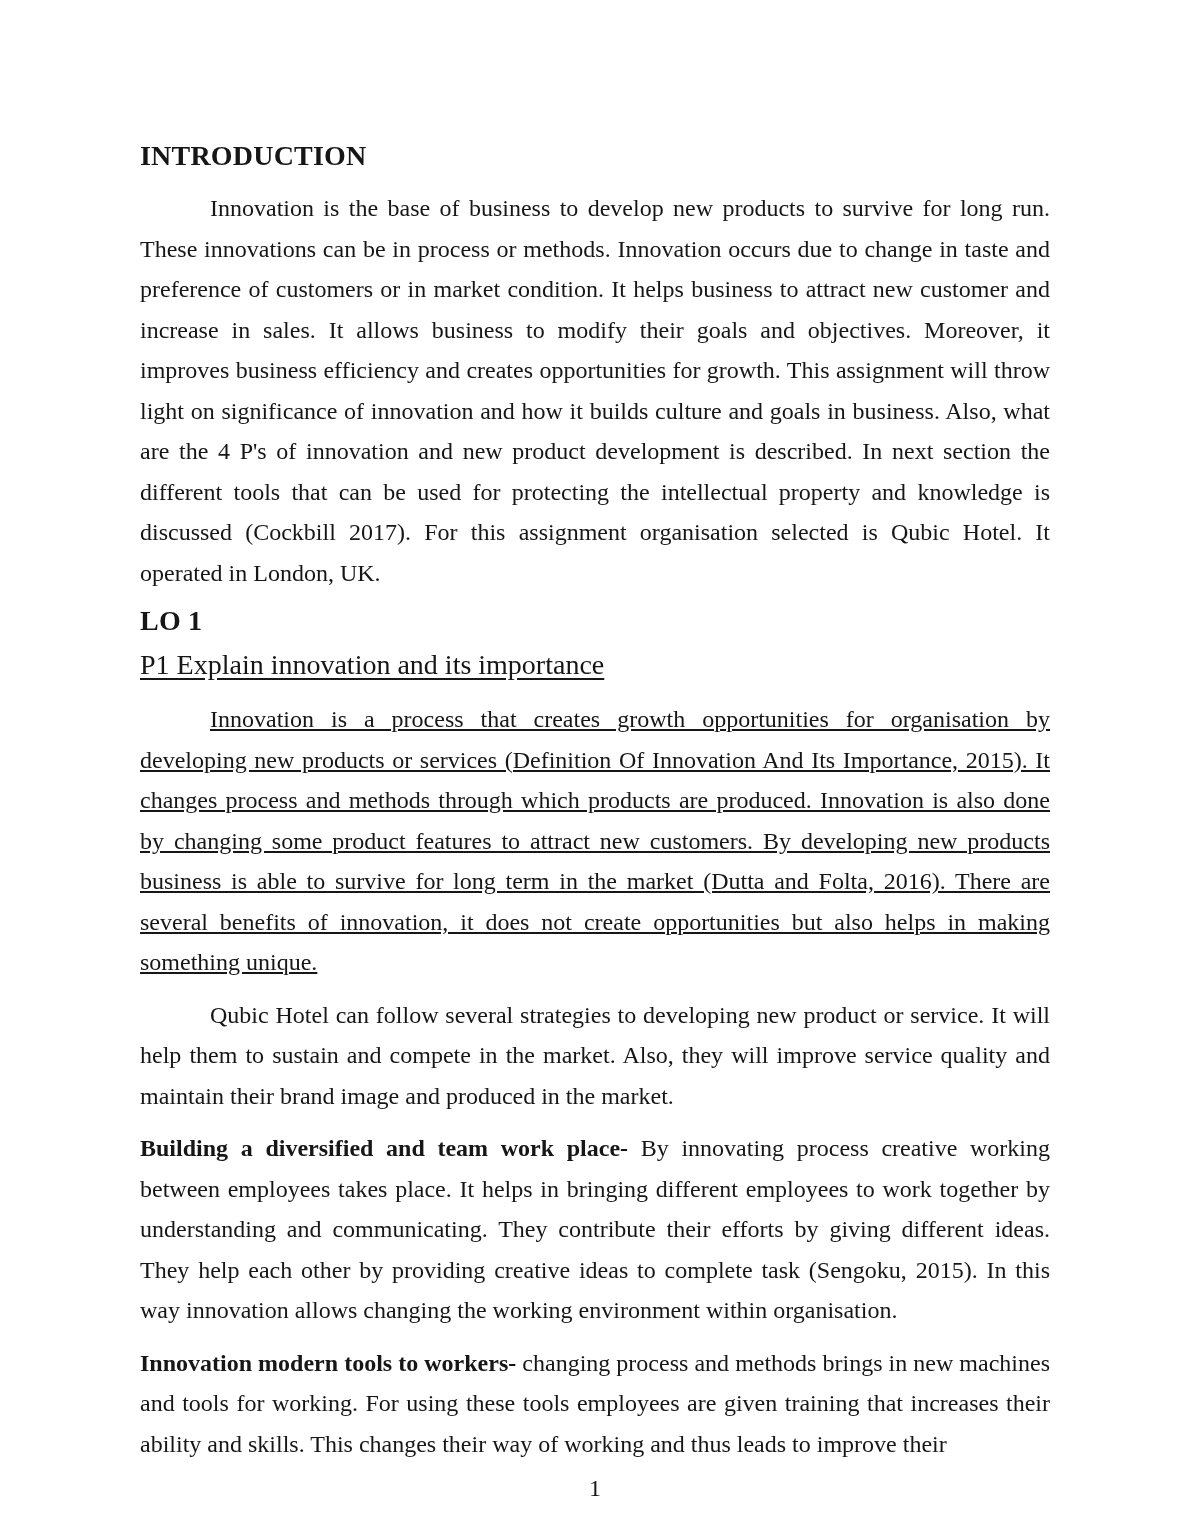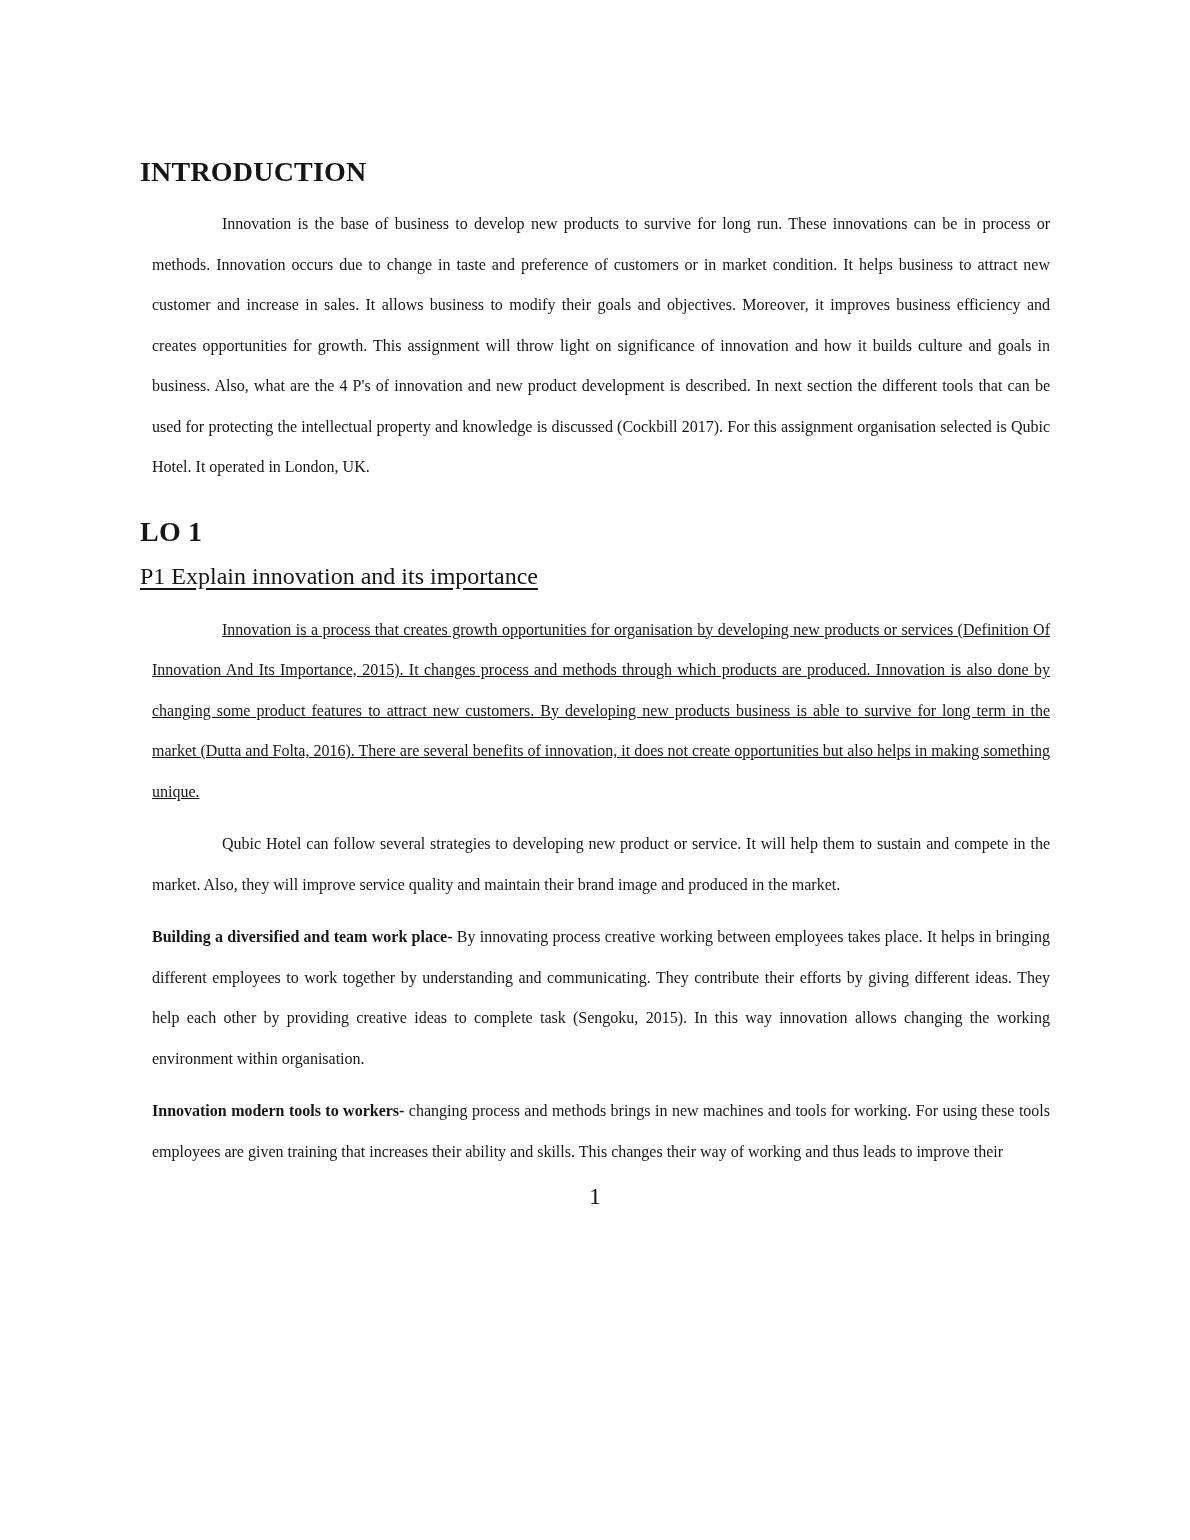--- a/index.html
+++ b/index.html
@@ -7,49 +7,49 @@
     padding: 0;
     background: #ffffff;
   }
   .page {
     position: relative;
     width: 1190px;
     height: 1540px;
     margin: 0 auto;
     background: #ffffff;
     box-sizing: border-box;
-    padding: 16px 140px;
+    padding: 0 140px;
     font-family: "Liberation Serif", "DejaVu Serif", serif;
     color: #161616;
     overflow: hidden;
   }
   .doc-heading {
     margin: 0;
     font-size: 28px;
     line-height: 32px;
     font-weight: bold;
     letter-spacing: 0.2px;
   }
   #introduction-heading {
     margin-top: 140px;
   }
   #lo1-heading {
-    margin-top: 28px;
+    margin-top: 12px;
   }
   .sub-heading {
     margin: 12px 0 0 0;
-    font-size: 24px;
+    font-size: 28px;
     line-height: 32px;
     font-weight: normal;
     text-decoration: underline;
     text-underline-offset: 4px;
   }
   .body-para {
-    margin: 12px 0 0 12px;
-    font-size: 16px;
+    margin: 12px 0 0 0;
+    font-size: 24px;
     line-height: 40.5px;
     text-align: justify;
   }
   .body-para.indented {
     text-indent: 70px;
   }
   #intro-para {
     margin-top: 16px;
   }
   #p1-para-1 {

